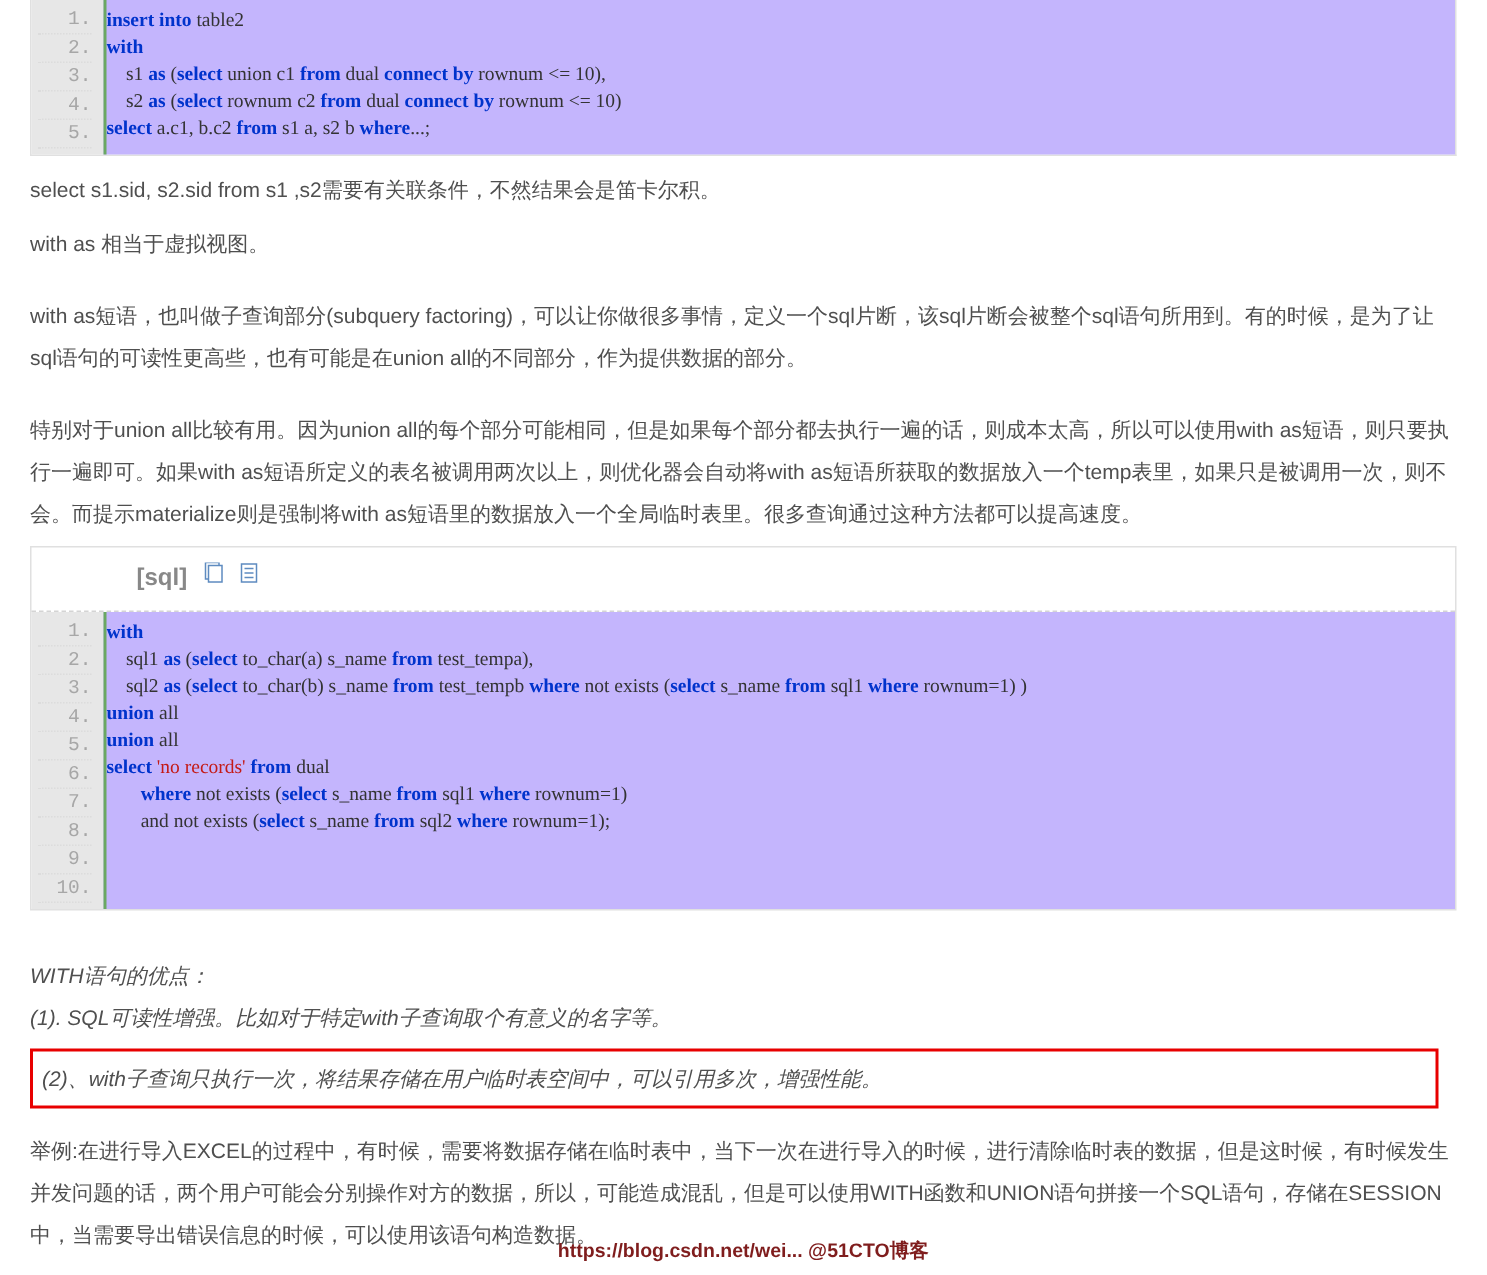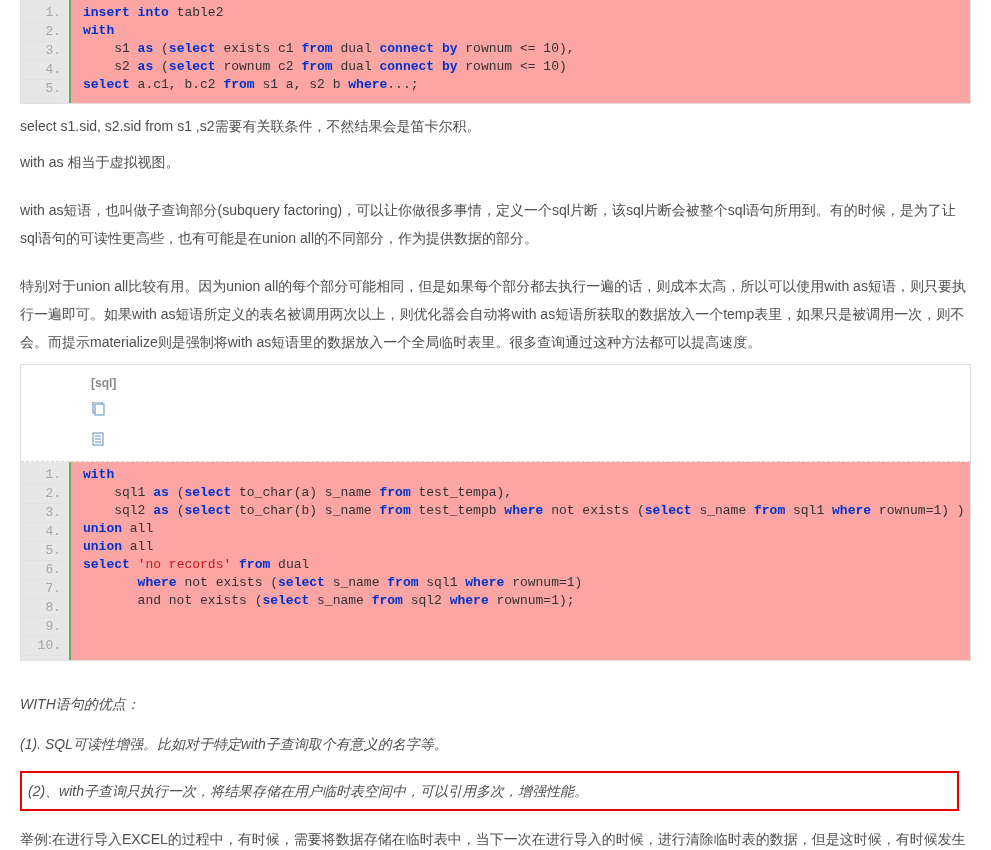--- a/index.html
+++ b/index.html
@@ -17,22 +17,21 @@
     margin-bottom: 8px;
     background: #fff;
   }
   .code-header {
     display: flex;
     align-items: flex-start;
     padding: 10px 12px 10px 70px;
     border-bottom: 1px dashed #d4d4d4;
     gap: 10px;
     color: #888;
-    font-size: 12px;
-    flex-direction: column;
+    font-size: 16px;
   }
   .code-header .lang-tag {
     font-weight: bold;
     color: #888;
   }
   .code-body {
     display: flex;
   }
   .gutter {
     background: #e7e7e7;
@@ -44,25 +43,25 @@
     font-size: 13px;
     min-width: 36px;
   }
   .gutter div {
     height: 18px;
     line-height: 18px;
     border-bottom: 1px dotted #dcdcdc;
   }
   .code-lines {
     flex: 1;
-    padding: 4px 12px;
-    font-family: Liberation Mono, monospace;
+    padding: 4px 0;
+    font-family: Liberation Serif, serif;
     font-size: 13px;
     color: #333;
-    background: #fca5a5;
+    background: #c4b5fd;
     border-left: 2px solid #6ba862;
     overflow: hidden;
   }
   .code-lines .line {
     height: 18px;
     line-height: 18px;
     white-space: pre;
   }
   .kw { color: #0033cc; font-weight: bold; }
   .pln { color: #333; }
@@ -71,21 +70,21 @@
     color: #4f4f4f;
     font-size: 14px;
     line-height: 28px;
     margin: 8px 0;
   }
   .italic-para {
     font-style: italic;
     color: #4f4f4f;
     font-size: 14px;
     line-height: 26px;
-    margin: 14px 0;
+    margin: 2px 0;
   }
   .highlight-box {
     border: 2px solid #e80000;
     padding: 5px 6px;
     display: block;
     margin: 8px 12px 14px 0;
   }
   .watermark {
     position: relative;
     text-align: center;
@@ -104,21 +103,21 @@
     <div class="gutter" id="gutter1">
         <div>1.</div>
         <div>2.</div>
         <div>3.</div>
         <div>4.</div>
         <div>5.</div>
       </div>
     <div class="code-lines" id="lines1">
         <div class="line"><span class="kw">insert into</span><span class="pln"> table2</span></div>
         <div class="line"><span class="kw">with</span></div>
-        <div class="line"><span class="pln">    s1 </span><span class="kw">as</span><span class="pln"> (</span><span class="kw">select</span><span class="pln"> exists c1 </span><span class="kw">from</span><span class="pln"> dual </span><span class="kw">connect by</span><span class="pln"> rownum &lt;= 10),</span></div>
+        <div class="line"><span class="pln">    s1 </span><span class="kw">as</span><span class="pln"> (</span><span class="kw">select</span><span class="pln"> union c1 </span><span class="kw">from</span><span class="pln"> dual </span><span class="kw">connect by</span><span class="pln"> rownum &lt;= 10),</span></div>
         <div class="line"><span class="pln">    s2 </span><span class="kw">as</span><span class="pln"> (</span><span class="kw">select</span><span class="pln"> rownum c2 </span><span class="kw">from</span><span class="pln"> dual </span><span class="kw">connect by</span><span class="pln"> rownum &lt;= 10)</span></div>
         <div class="line"><span class="kw">select</span><span class="pln"> a.c1, b.c2 </span><span class="kw">from</span><span class="pln"> s1 a, s2 b </span><span class="kw">where</span><span class="pln">...;</span></div>
       </div>
   </div>
 </div>
 
 <div class="paragraph">select s1.sid, s2.sid from s1 ,s2需要有关联条件，不然结果会是笛卡尔积。</div>
 <div class="paragraph">with as 相当于虚拟视图。</div>
 
 <div class="paragraph" style="margin-top:20px">with as短语，也叫做子查询部分(subquery factoring)，可以让你做很多事情，定义一个sql片断，该sql片断会被整个sql语句所用到。有的时候，是为了让sql语句的可读性更高些，也有可能是在union all的不同部分，作为提供数据的部分。</div>

